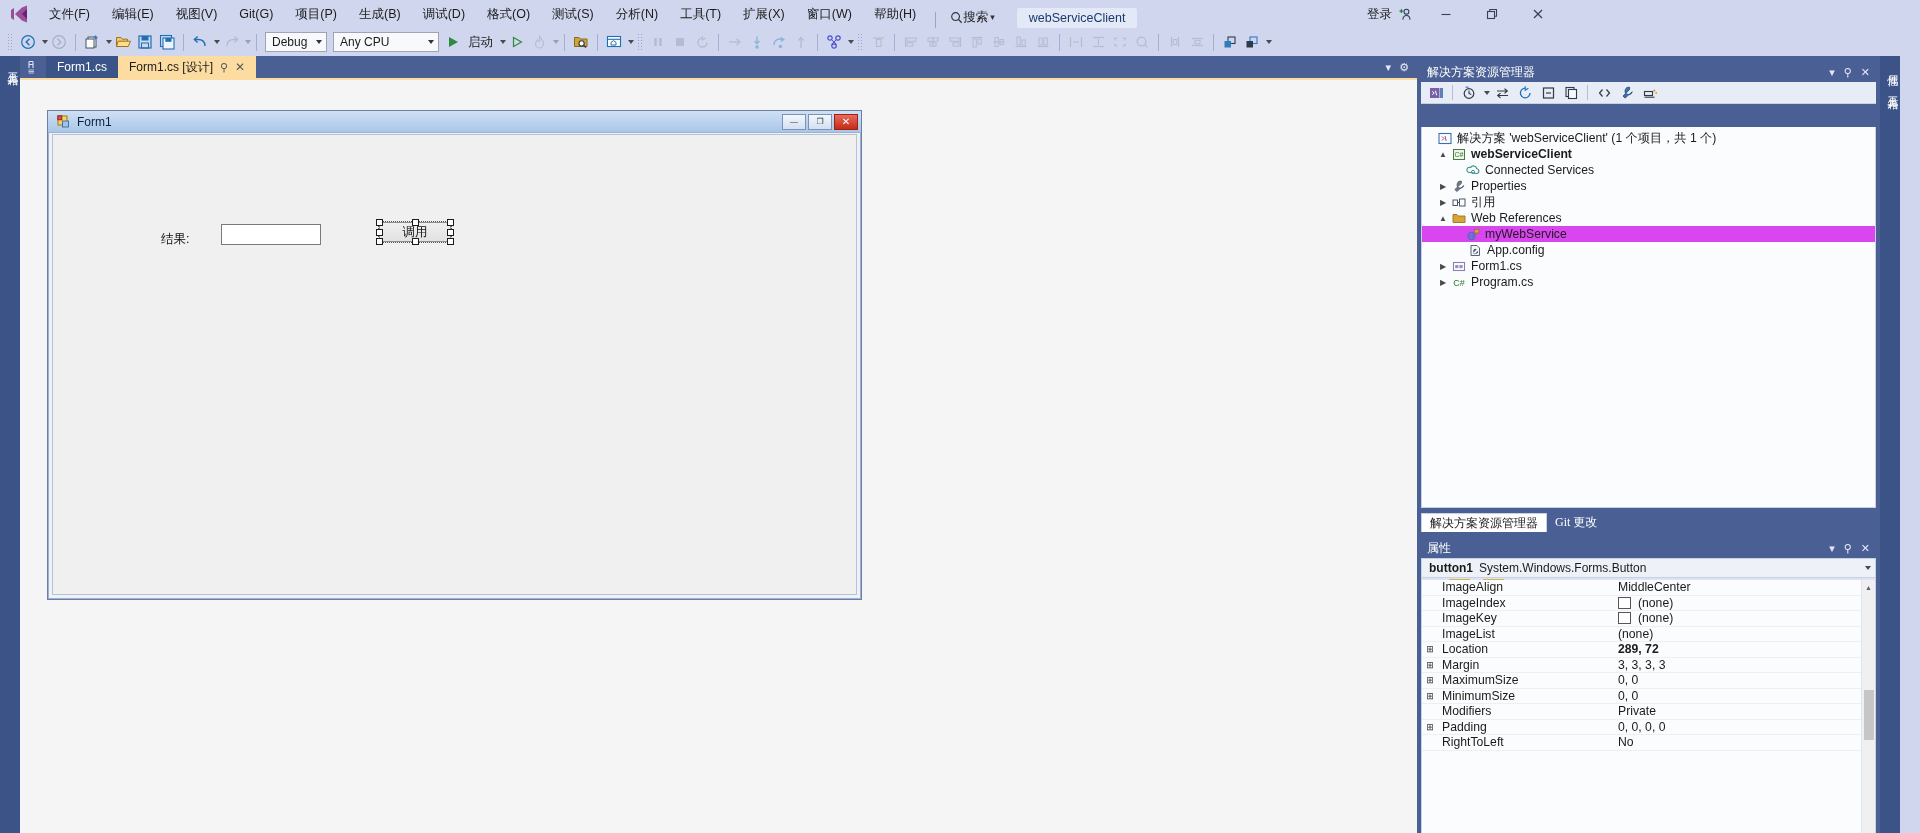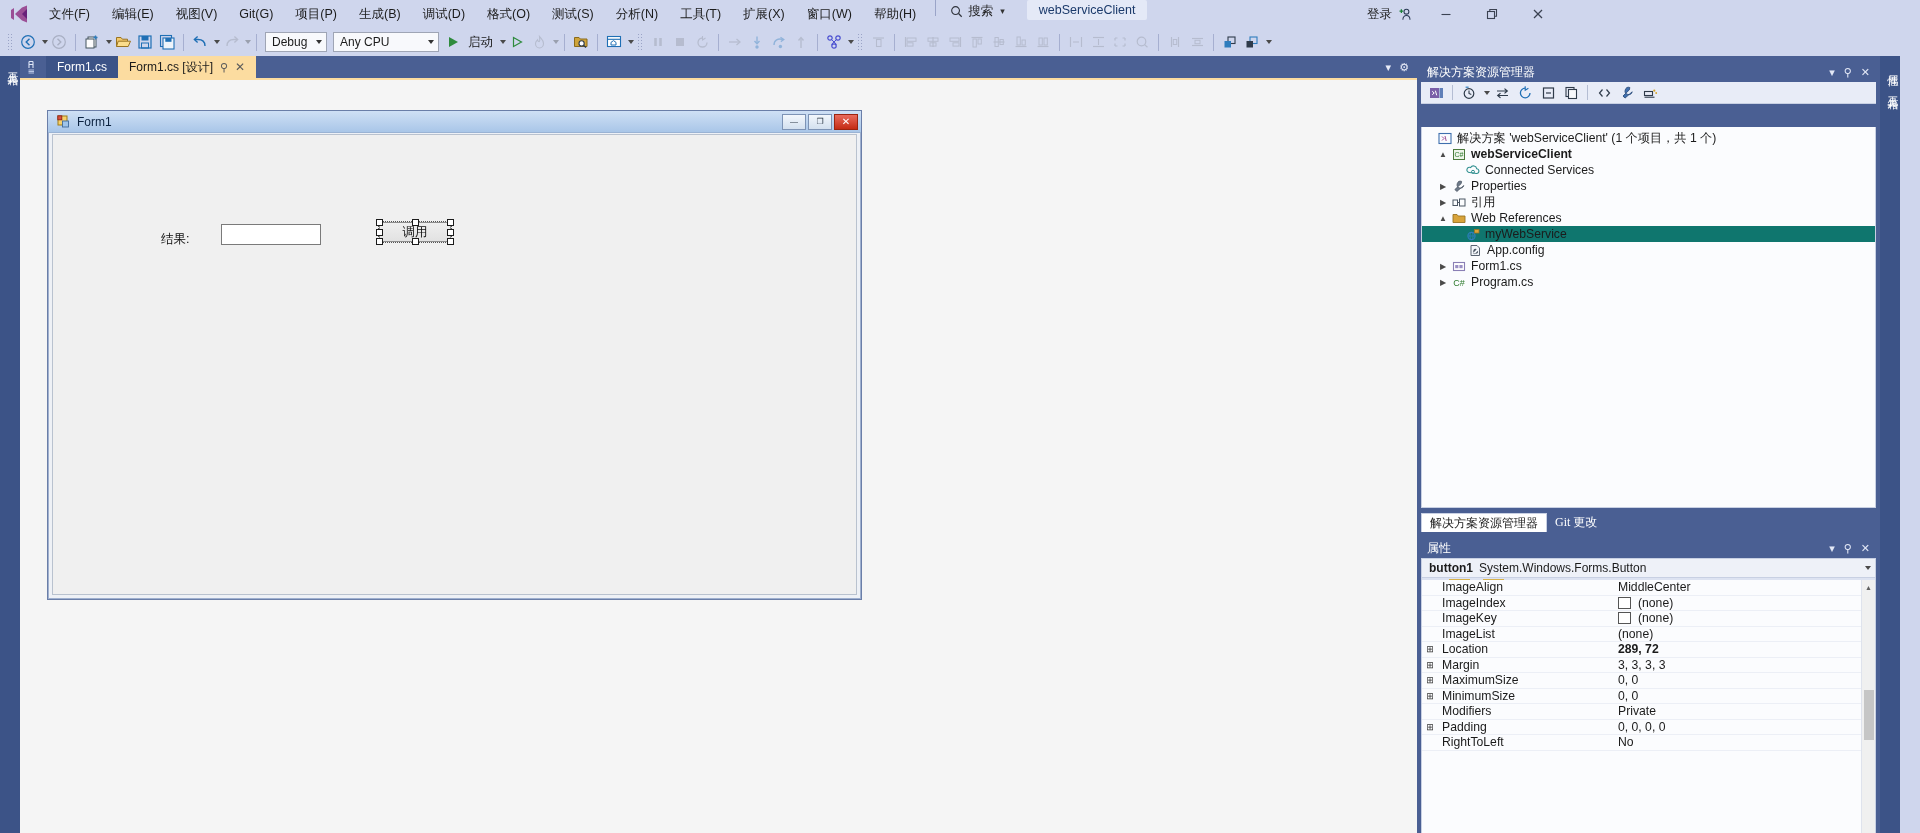--- a/index.html
+++ b/index.html
@@ -9,31 +9,31 @@
     font-size: 12px;
     color: #1e1e1e;
     overflow: hidden;
     background: #f5f5f5;
   }
   .app { position: relative; width: 1920px; height: 833px; background: #cfd6ed; }
 
   
   .titlebar {
     position: absolute; left:0; top:0; width:1561px; height:28px;
-    background:#cfd6ed; display:flex; align-items:flex-start;
+    background:#cfd6ed; display:flex; align-items:flex-end;
   }
   .vs-logo { width:38px; height:28px; display:flex; align-items:center; justify-content:center; }
   .vs-logo svg { display:block; }
   .menu { display:flex; align-items:center; height:28px; }
   .menu-item {
     padding: 0 11px; height:28px; line-height:28px; font-size:12.5px; color:#1b1b1b;
     white-space:nowrap; cursor:default;
   }
   .menu-sep { width:1px; height:16px; background:#9aa4c8; margin:0 8px; }
-  .search-box { display:flex; align-items:center; gap:5px; padding:0 6px; height:22px; cursor:text; }
+  .search-box { display:flex; align-items:center; padding:0 6px; height:22px; cursor:text; }
   .search-box .mag { width:13px; height:13px; }
   .search-label { font-size:12.5px; color:#1b1b1b; }
   .search-caret { font-size:9px; color:#333; margin-left:2px; }
   .proj-chip {
     margin-left:16px; background:#e4e9f7; color:#1b3a6b; font-size:12.5px;
     padding:3px 12px; border-radius:2px; white-space:nowrap;
   }
   .title-right { margin-left:auto; display:flex; align-items:center; height:28px; }
   .signin { display:flex; align-items:center; gap:6px; padding:0 10px; height:28px; }
   .signin .txt { font-size:12.5px; color:#1b1b1b; }
@@ -161,21 +161,21 @@
   .se-search input {
     flex:1; border:0; outline:0; font-size:12px; color:#1b1b1b; background:transparent;
     font-family:"Liberation Sans", sans-serif;
   }
   .se-search input::placeholder { color:#8b8b8b; }
   .se-tree {
     position:absolute; left:0; right:0; top:65px; bottom:24px; background:#fbfcfe;
     border:1px solid #c8d0e3; border-top:0; overflow:hidden; padding-top:3px;
   }
   .node { height:16px; display:flex; align-items:center; font-size:12.2px; color:#1b1b1b; white-space:nowrap; }
-  .node.sel { background:#0f766e; }
+  .node.sel { background:#d946ef; }
   .node .exp { width:14px; text-align:center; font-size:8px; color:#4a4a4a; flex:0 0 14px; }
   .node .ico { width:18px; display:flex; align-items:center; justify-content:center; flex:0 0 18px; }
   .node .nm { padding-left:3px; }
   .node.bold .nm { font-weight:bold; }
   .se-tabs {
     position:absolute; left:0; right:0; bottom:0; height:20px; display:flex; align-items:flex-end; gap:0;
   }
   .se-tab { height:19px; padding:0 8px; font-size:12px; display:flex; align-items:center; }
   .se-tab.active { background:#fff; color:#1b1b1b; border:1px solid #c8d0e3; border-bottom:0; }
   .se-tab.idle { background:#4a5f93; color:#fff;font-family:Liberation Serif, serif; }

